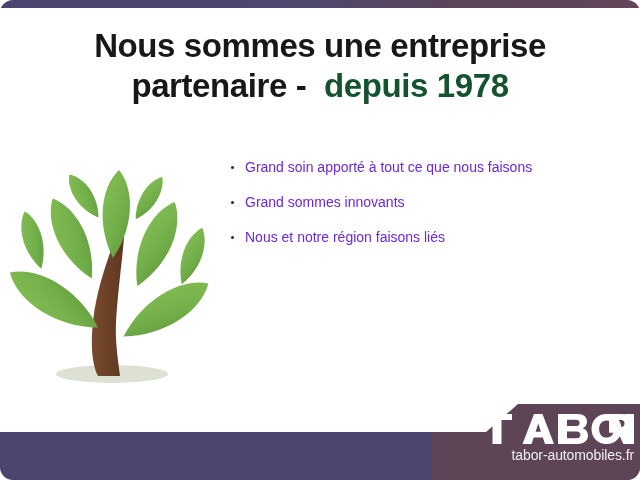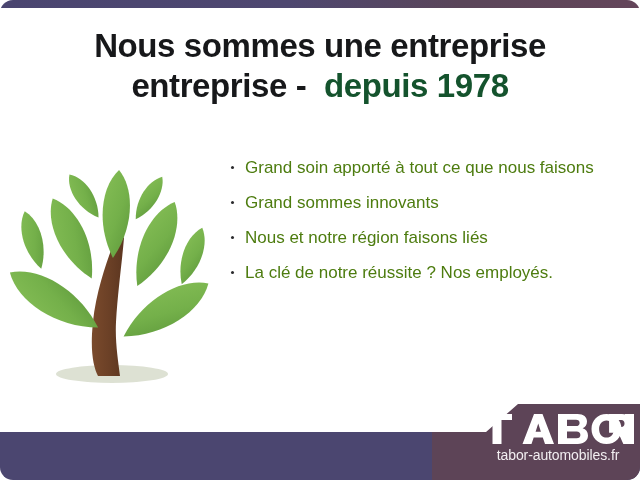--- a/index.html
+++ b/index.html
@@ -79,22 +79,22 @@
     width: 400px;
     margin: 0;
     padding: 0;
     list-style: none;
   }
   .bullets li {
     position: relative;
     padding-left: 17px;
     height: 35px;
     line-height: 35px;
-    font-size: 17px;
-    color: #4d7c0f;
+    font-size: 14px;
+    color: #6d28d9;
     white-space: nowrap;
   }
   .bullets li::before {
     content: "";
     position: absolute;
     left: 3px;
     top: 16px;
     width: 3px;
     height: 3px;
     border-radius: 50%;
@@ -118,21 +118,21 @@
     height: 76px;
     background: #5d4457;
     clip-path: polygon(54px 76px, 0px 76px, 0px 28px, 54px 28px, 86px 0px, 208px 0px, 208px 76px);
   }
 
   .logo-wrap {
     position: absolute;
     left: 482px;
     top: 414px;
     width: 152px;
-    text-align: center;
+    text-align: right;
   }
   .logo-mark {
     display: block;
     width: 152px;
     height: 30px;
   }
   .logo-mark svg {
     display: block;
     width: 100%;
     height: 100%;
@@ -148,21 +148,21 @@
 </style>
 </head>
 <body>
 
 <div id="slide">
 
   <div class="top-bar"></div>
 
   <div class="headline">
     <span class="line">Nous sommes une entreprise</span>
-    <span class="line"><span>entreprise - </span><span class="spacer"></span><span class="accent">depuis 1978</span></span>
+    <span class="line"><span>partenaire - </span><span class="spacer"></span><span class="accent">depuis 1978</span></span>
   </div>
 
   <div class="tree-art">
     <svg viewBox="0 0 212 244" xmlns="http://www.w3.org/2000/svg">
       <defs>
         <linearGradient id="lg" x1="0" y1="0" x2="1" y2="1">
           <stop offset="0%" stop-color="#84bd55"></stop>
           <stop offset="55%" stop-color="#74b04a"></stop>
           <stop offset="100%" stop-color="#5f9a3c"></stop>
         </linearGradient>
@@ -217,21 +217,20 @@
           <path d="M0 -50 C 20 -29, 21 15, 0 50 C -21 15, -20 -29, 0 -50 Z"></path>
         </g>
       </g>
     </svg>
   </div>
 
   <ul class="bullets">
     <li>Grand soin apporté à tout ce que nous faisons</li>
     <li>Grand sommes innovants</li>
     <li>Nous et notre région faisons liés</li>
-    <li>La clé de notre réussite ? Nos employés.</li>
   </ul>
 
   <div class="bottom-left"></div>
   <div class="bottom-right"></div>
 
   <div class="logo-wrap">
     <span class="logo-mark">
       <svg viewBox="0 0 152 30" xmlns="http://www.w3.org/2000/svg">
         <g fill="#ffffff">
 

